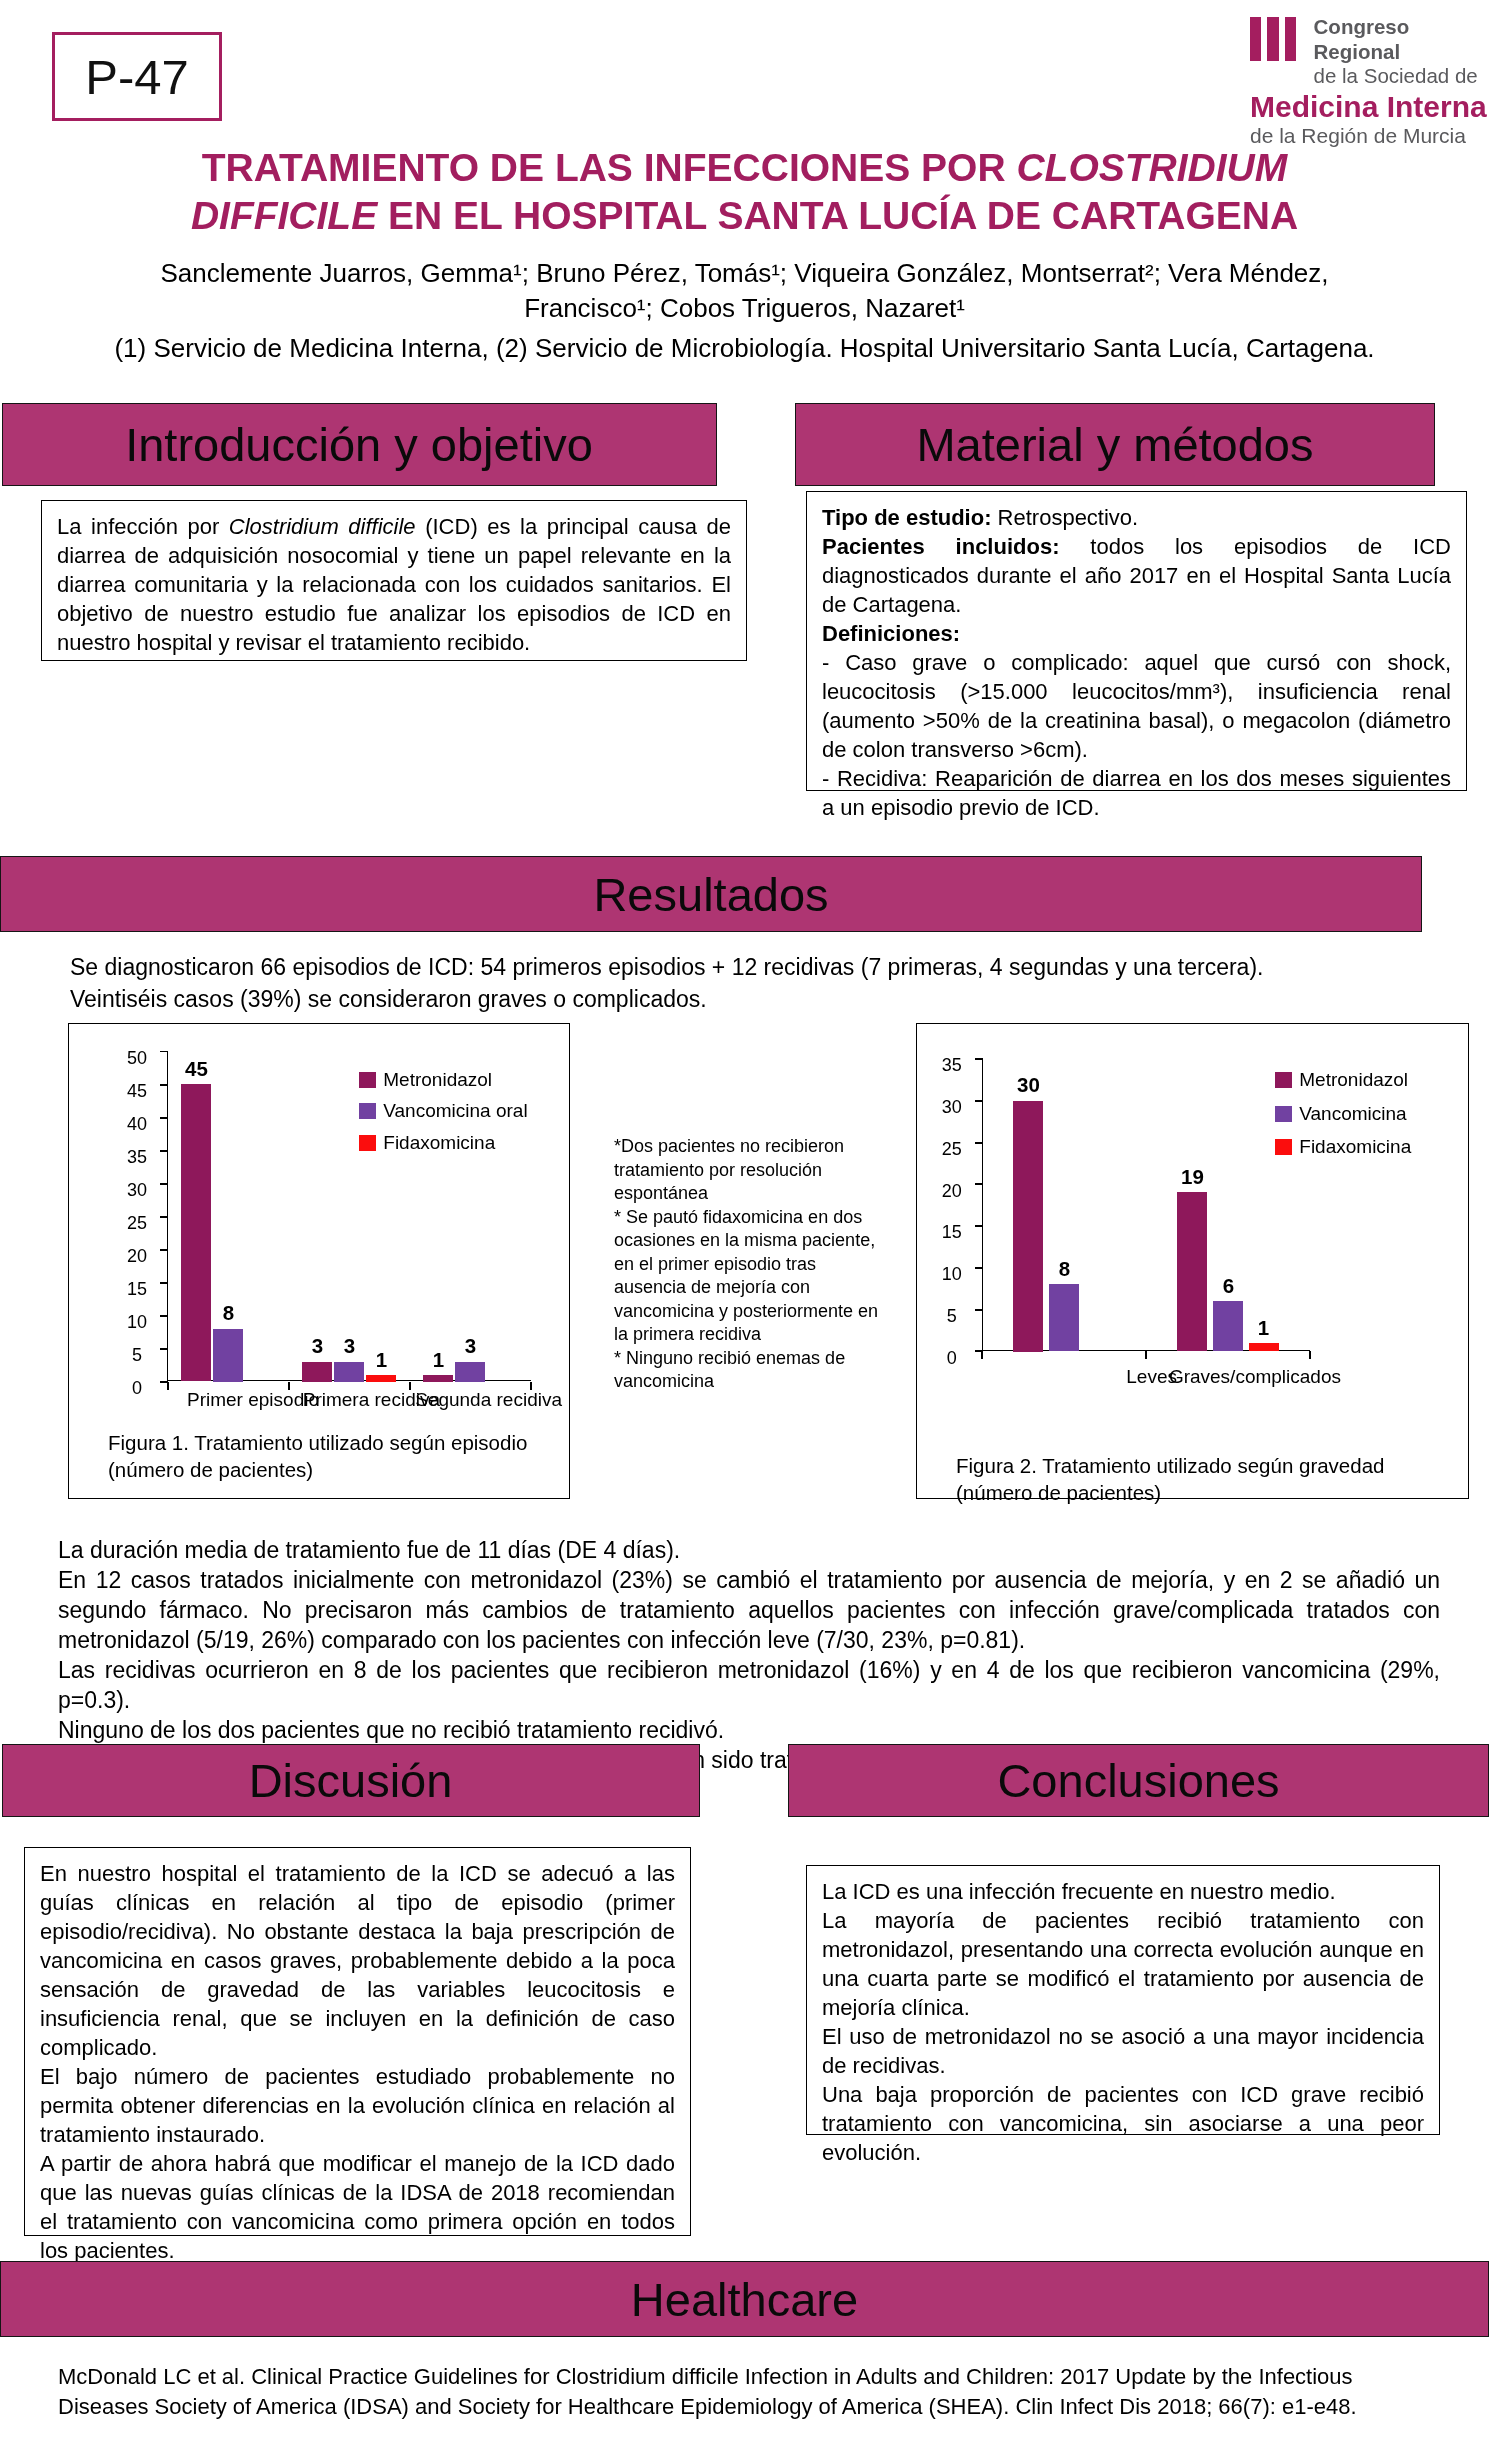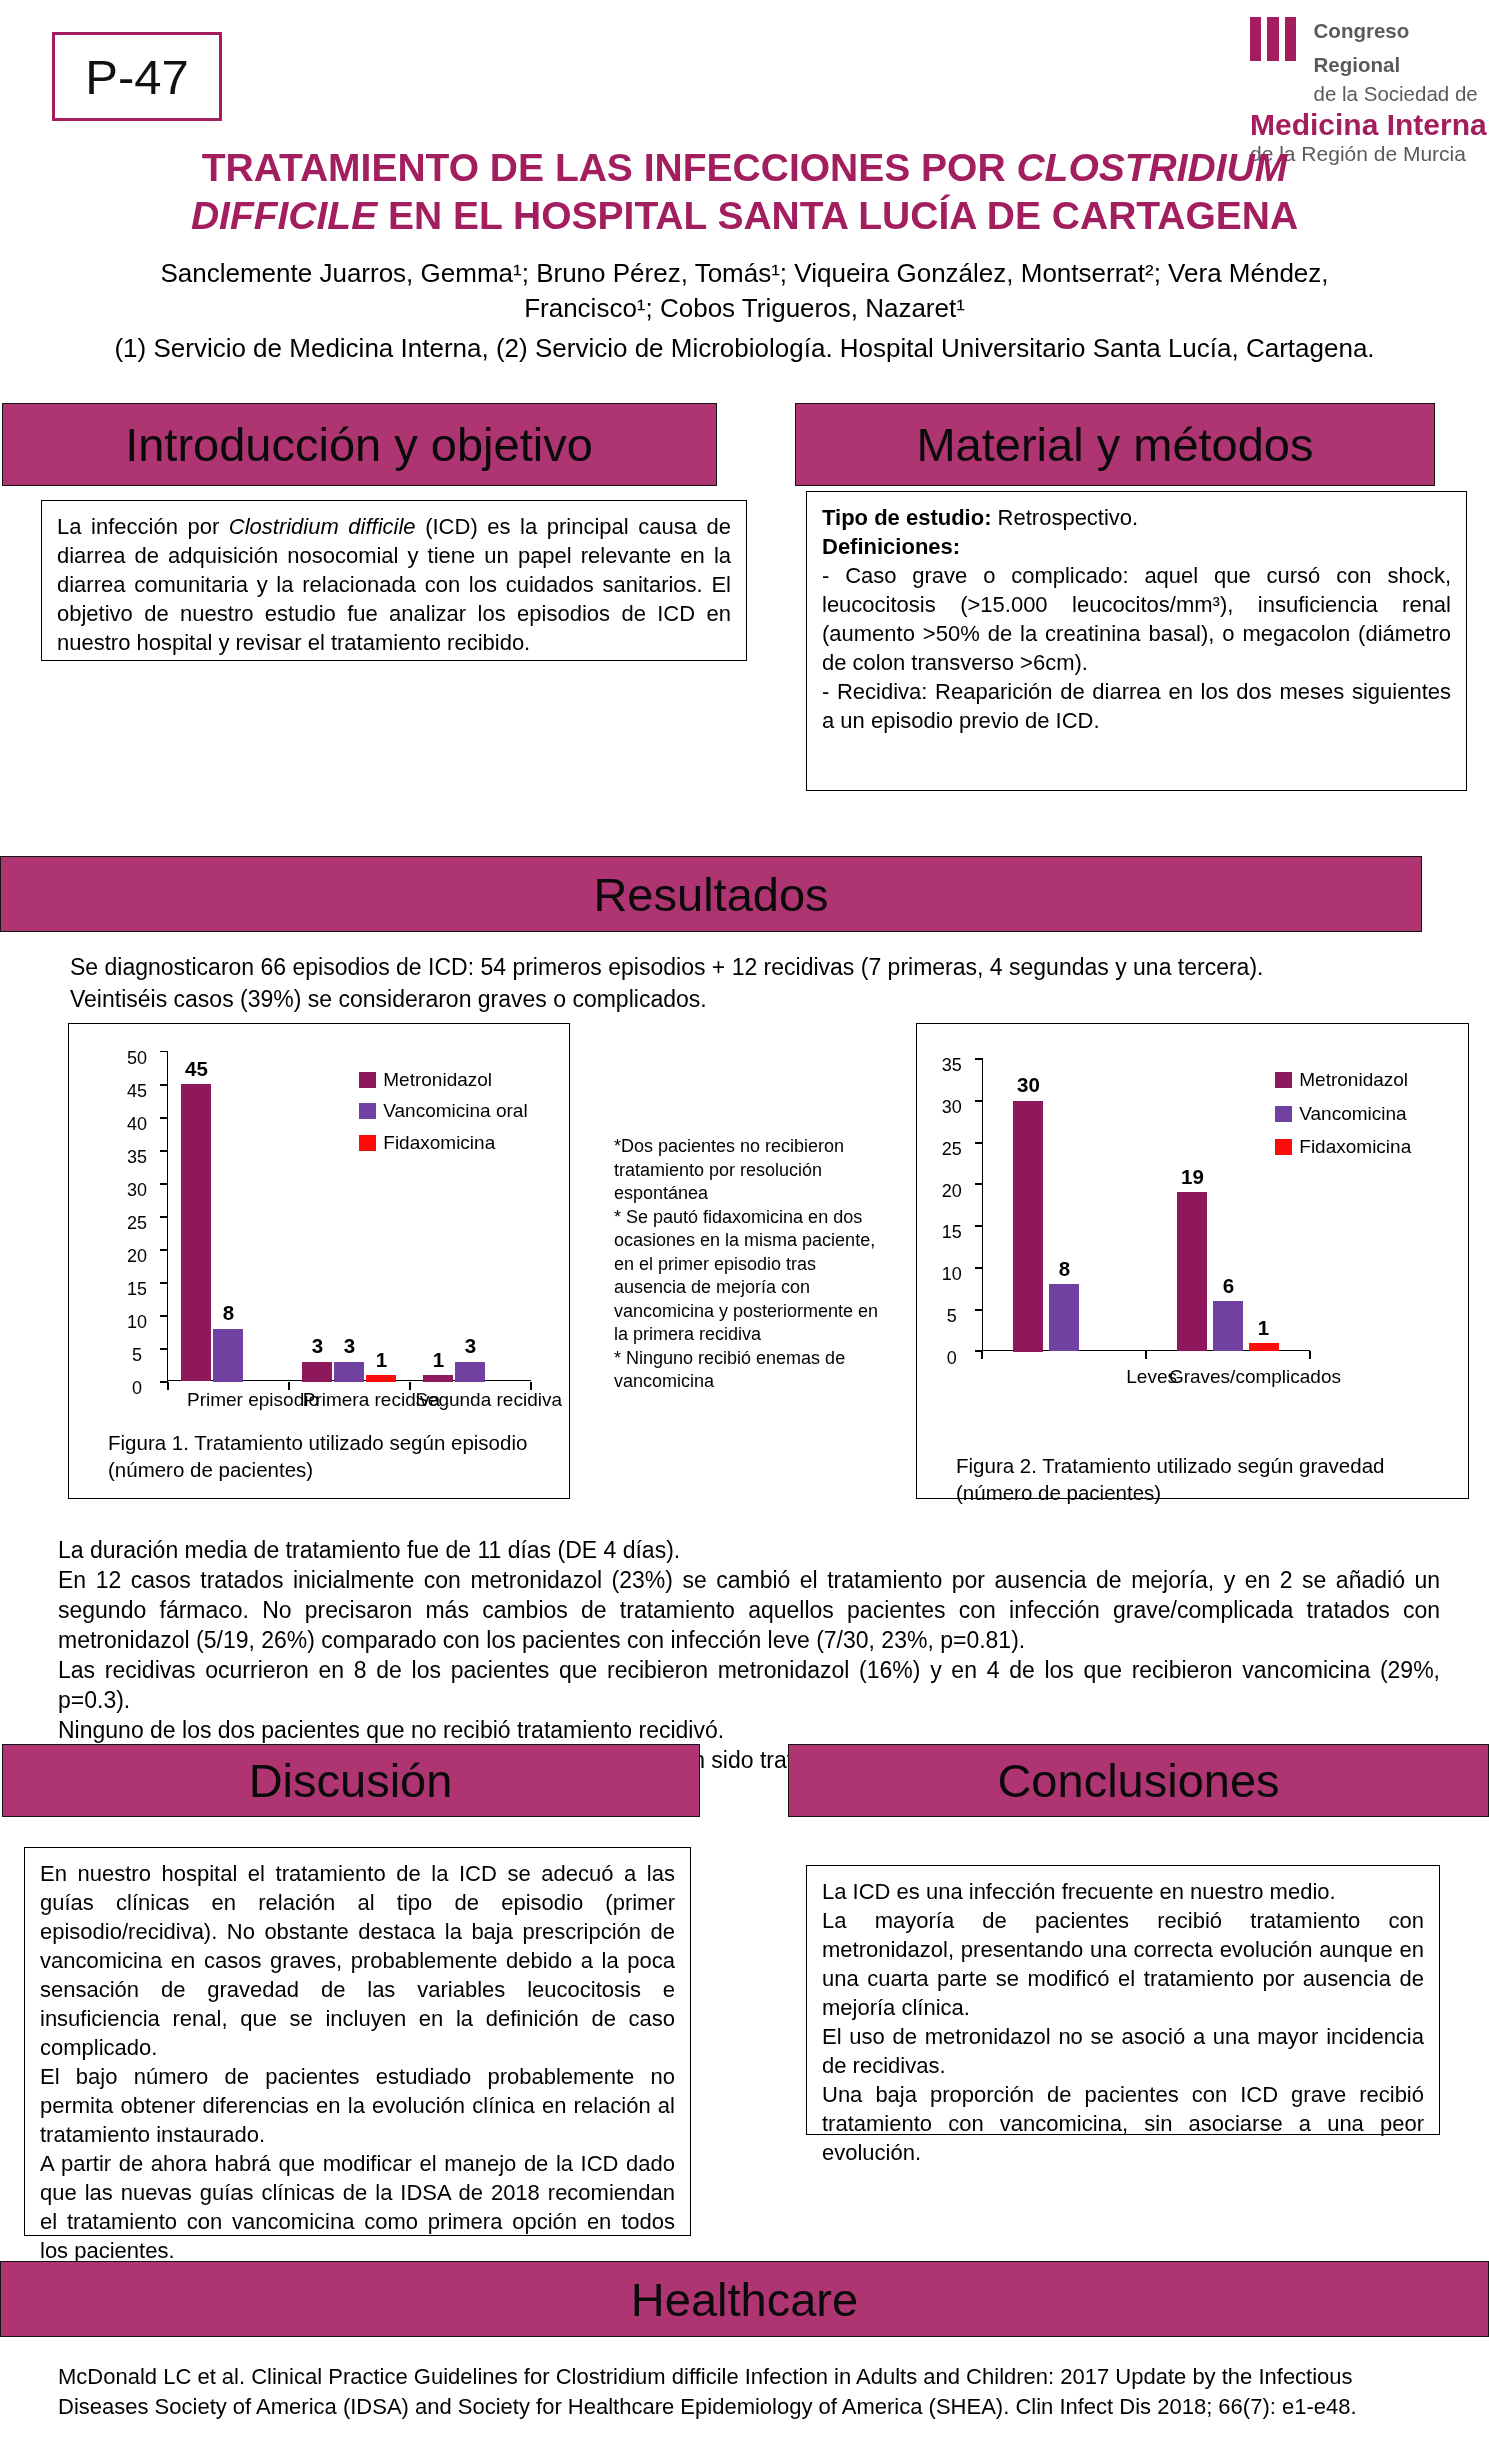--- a/index.html
+++ b/index.html
@@ -7,21 +7,21 @@
         font-family:"Liberation Sans", sans-serif;color:#000;overflow:hidden;}
 
   
   .p-code{position:absolute;left:52px;top:32px;width:170px;height:89px;
           border:3px solid var(--logo-m);display:flex;align-items:center;justify-content:center;
           font-size:49px;color:#111;background:#fff;box-sizing:border-box;}
   .logo{position:absolute;left:1250px;top:13.6px;width:232px;}
   .logo-top{display:flex;align-items:flex-start;}
   .logo-bars{display:flex;margin-right:11.4px;margin-top:3px;}
   .logo-bars i{width:11.4px;height:44px;background:var(--logo-m);display:block;margin-right:6px;}
-  .logo-line1{font-size:20.5px;color:#5a5a5d;line-height:34px;font-weight:bold;}
+  .logo-line1{font-size:20.5px;color:#5a5a5d;line-height:25px;font-weight:bold;}
   .logo-line2{font-size:20.5px;color:#5a5a5d;line-height:23.5px;}
   .logo-line3{font-size:30px;font-weight:bold;color:var(--logo-m);line-height:35px;margin-top:1.5px;white-space:nowrap;}
   .logo-line4{font-size:21px;color:#5a5a5d;line-height:24px;}
 
   .title{position:absolute;left:0;right:0;top:144px;text-align:center;
          color:var(--title);font-weight:bold;font-size:39px;line-height:48px;}
   .title .it{font-style:italic;}
   .authors{position:absolute;left:0;right:0;top:256px;text-align:center;font-size:26px;line-height:35px;}
   .affiliation{position:absolute;left:0;right:0;top:333px;text-align:center;font-size:26px;}
 
@@ -101,20 +101,21 @@
   <div class="band" style="left:795px;top:403px;width:640px;height:83px;">
     <span>Material y métodos</span>
   </div>
 
   <div class="box" style="left:41px;top:500px;width:706px;height:161px;">
     <p><span>La infección por </span><span class="it">Clostridium difficile</span><span> (ICD) es la principal causa de diarrea de adquisición nosocomial y tiene un papel relevante en la diarrea comunitaria y la relacionada con los cuidados sanitarios. El objetivo de nuestro estudio fue analizar los episodios de ICD en nuestro hospital y revisar el tratamiento recibido.</span></p>
   </div>
 
   <div class="box" style="left:806px;top:491px;width:661px;height:300px;">
     <p><b>Tipo de estudio:</b><span> Retrospectivo.</span></p>
+    <p><b>Pacientes incluidos:</b><span> todos los episodios de ICD diagnosticados durante el año 2017 en el Hospital Santa Lucía de Cartagena.</span></p>
     <p><b>Definiciones:</b><span></span></p>
     <p><b></b><span>- Caso grave o complicado: aquel que cursó con shock, leucocitosis (&gt;15.000 leucocitos/mm³), insuficiencia renal (aumento &gt;50% de la creatinina basal), o megacolon (diámetro de colon transverso &gt;6cm).</span></p>
     <p><b></b><span>- Recidiva: Reaparición de diarrea en los dos meses siguientes a un episodio previo de ICD.</span></p>
   </div>
 
   <div class="band" style="left:0px;top:856px;width:1422px;height:76px;">
     <span>Resultados</span>
   </div>
 
   <div class="results-intro">

